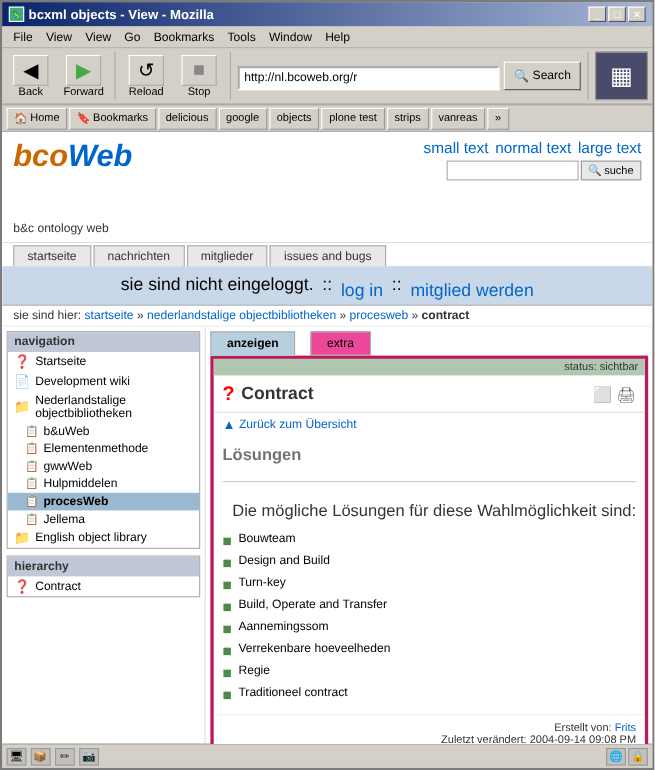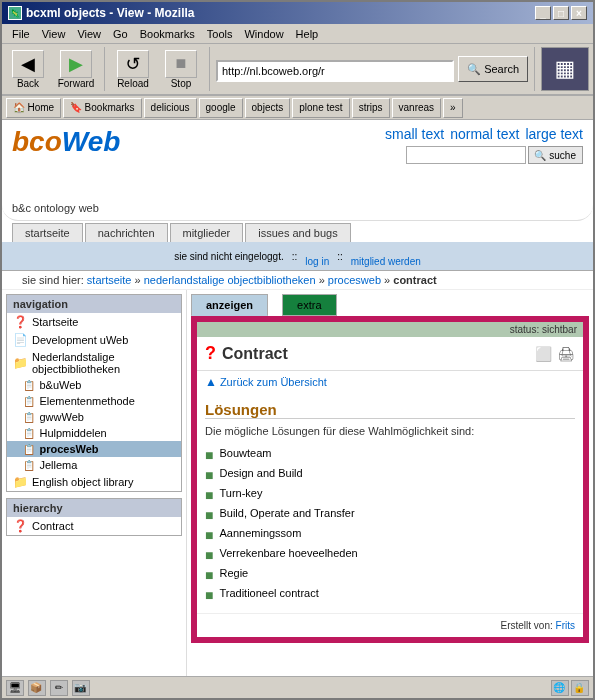--- a/index.html
+++ b/index.html
@@ -29,44 +29,44 @@
 
     
     .bookmarks-bar { background: #d4d0c8; height: 24px; display: flex; align-items: center; padding: 0 4px; gap: 2px; border-bottom: 1px solid #aaa; overflow: hidden; }
     .bk-item { height: 20px; padding: 0 6px; background: #d4d0c8; border: 1px solid #999; border-top-color: #fff; border-left-color: #fff; font-size: 10px; display: flex; align-items: center; gap: 2px; cursor: pointer; white-space: nowrap; }
     .bk-icon { font-size: 10px; }
 
     
     .content { flex: 1; background: white; display: flex; flex-direction: column; overflow: hidden; }
 
     
-    .site-header { background: white; padding: 6px 10px; border-bottom: 1px solid #ddd; border-radius: 16px; }
+    .site-header { background: white; padding: 6px 10px; border-bottom: 1px solid #ddd; }
     .site-header-top { display: flex; justify-content: space-between; align-items: flex-start; }
     .logo-area { display: flex; flex-direction: column; }
     .logo-text { font-size: 28px; font-weight: bold; }
     .logo-bco { color: #cc6600; font-style: italic; }
     .logo-web { color: #0066cc; font-style: italic; }
     .logo-sub { font-size: 11px; color: #333; margin-top: 44px; }
     .header-right { display: flex; flex-direction: column; align-items: flex-end; gap: 4px; }
     .text-size { font-size: 14px; color: #666; display: flex; gap: 6px; }
     .text-size a { color: #0066cc; text-decoration: none; cursor: pointer; }
     .search-area { display: flex; gap: 2px; align-items: center; }
     .site-search-input { width: 120px; height: 18px; border: 1px solid #aaa; font-size: 11px; padding: 0 3px; }
     .site-search-btn { height: 18px; padding: 0 6px; background: #e8e8e8; border: 1px solid #999; font-size: 10px; cursor: pointer; display: flex; align-items: center; gap: 2px; }
 
     
     .site-nav { background: white; display: flex; gap: 2px; padding: 2px 10px 0; }
     .site-tab { padding: 3px 12px; border: 1px solid #aaa; border-bottom: none; font-size: 11px; cursor: pointer; background: #e8e8e8; color: #333; }
 
     
-    .login-bar { background: #c8d8e8; padding: 3px 10px; display: flex; align-items: center; justify-content: center; gap: 8px; font-size: 10px; border-bottom: 1px solid #aaa; }
+    .login-bar { background: #c8d8e8; padding: 3px 10px; display: flex; align-items: center; justify-content: center; gap: 8px; font-size: 16px; border-bottom: 1px solid #aaa; }
     .login-link { color: #0066cc; text-decoration: none; cursor: pointer; margin-top: 11px; }
 
     
-    .breadcrumb { background: white; padding: 3px 20px; font-size: 11px; color: #333; border-bottom: 1px solid #eee; }
+    .breadcrumb { background: white; padding: 3px 10px; font-size: 11px; color: #333; border-bottom: 1px solid #eee; }
     .breadcrumb a { color: #0066cc; text-decoration: none; }
 
     
     .main-layout { display: flex; flex: 1; overflow: hidden; }
 
     
     .sidebar { width: 185px; background: white; border-right: 1px solid #ddd; padding: 4px; overflow-y: auto; flex-shrink: 0; }
     .sidebar-section { border: 1px solid #aaa; margin-bottom: 6px; }
     .sidebar-title { background: #c0c8d8; padding: 3px 6px; font-size: 11px; font-weight: bold; color: #333; }
     .sidebar-item { display: flex; align-items: center; gap: 4px; padding: 2px 6px; font-size: 11px; cursor: pointer; }
@@ -74,37 +74,37 @@
     .sidebar-item.indent1 { padding-left: 16px; }
     .si-icon { font-size: 12px; }
     .si-folder { color: #cc9900; }
     .si-page { color: #6688aa; font-size: 10px; }
 
     
     .main-content { flex: 1; overflow-y: auto; padding: 4px; }
 
     
     .content-tabs { display: flex; gap: 14px; margin-bottom: 0; }
-    .ct-tab { padding: 4px 14px; border: 1px solid #aaa; font-size: 11px; cursor: pointer; background: #15803d; }
+    .ct-tab { padding: 4px 14px; border: 1px solid #aaa; font-size: 11px; cursor: pointer; background: #ec4899; }
     .ct-tab.active { background: #b8cfe0; border-bottom-color: #b8cfe0; font-weight: bold; }
 
     
-    .article { border: 6px solid #be185d; background: white; }
+    .article { border: 3px solid #be185d; background: white; }
     .article-status { background: #b0c8b0; text-align: right; padding: 2px 6px; font-size: 10px; color: #333; }
     .article-header { display: flex; align-items: center; justify-content: space-between; padding: 6px 8px; border-bottom: 1px solid #ddd; }
     .article-title-row { display: flex; align-items: center; gap: 6px; }
     .q-icon { color: red; font-size: 18px; font-weight: bold; }
     .article-title { font-size: 16px; font-weight: bold; color: #333; }
     .article-icons { display: flex; gap: 4px; }
     .art-icon { font-size: 14px; color: #666; cursor: pointer; }
     .back-link { padding: 4px 8px; font-size: 11px; color: #0066cc; cursor: pointer; display: flex; align-items: center; gap: 3px; }
     .back-arrow { color: #0066cc; font-size: 12px; }
     .article-body { padding: 8px; }
-    .article-section-title { font-size: 15px; font-weight: bold; color: #a16207; margin-bottom: 6px; border-bottom: 1px solid #ccc; padding-bottom: 0; }
-    .article-desc { font-size: 11px; color: #333; margin-bottom: 8px; }
+    .article-section-title { font-size: 15px; font-weight: bold; color: #737373; margin-bottom: 18px; border-bottom: 1px solid #ccc; padding-bottom: 15px; }
+    .article-desc { font-size: 15px; color: #333; margin-bottom: 8px; text-align: right; }
     .solution-item { display: flex; align-items: flex-start; gap: 6px; padding: 2px 0; font-size: 11px; }
     .sol-bullet { color: #4a8a4a; font-size: 14px; font-weight: bold; }
     .article-meta { text-align: right; padding: 6px 8px; font-size: 10px; color: #333; border-top: 1px solid #eee; }
     .meta-link { color: #0066cc; text-decoration: none; cursor: pointer; }
 
     
     .status-bar { background: #d4d0c8; height: 22px; display: flex; align-items: center; padding: 0 4px; border-top: 1px solid #aaa; justify-content: space-between; }
     .status-left { display: flex; gap: 4px; align-items: center; }
     .status-icon { width: 18px; height: 16px; background: #c0c0c0; border: 1px solid #999; display: flex; align-items: center; justify-content: center; font-size: 10px; }
     .status-right { display: flex; gap: 2px; align-items: center; }
@@ -259,21 +259,21 @@
       <div class="sidebar">
         <div class="sidebar-section">
           <div class="sidebar-title">navigation</div>
 
           <div class="sidebar-item">
             <span class="si-icon" style="color:red">❓</span>
             <span>Startseite</span>
           </div>
           <div class="sidebar-item">
             <span class="si-icon si-folder">📄</span>
-            <span>Development uWeb</span>
+            <span>Development wiki</span>
           </div>
           <div class="sidebar-item">
             <span class="si-icon si-folder">📁</span>
             <span>Nederlandstalige objectbibliotheken</span>
           </div>
           <div class="sidebar-item indent1">
             <span class="si-icon si-page">📋</span>
             <span>b&amp;uWeb</span>
           </div>
           <div class="sidebar-item indent1">
@@ -371,20 +371,21 @@
               <div class="solution-item">
                 <span class="sol-bullet">■</span>
                 <span>Traditioneel contract</span>
               </div>
             </div>
           </div>
           <div class="article-meta">
             <span>Erstellt von:</span>
             <a class="meta-link">Frits</a>
             <br>
+            <span>Zuletzt verändert: 2004-09-14 09:08 PM</span>
           </div>
         </div>
       </div>
     </div>
   </div>
 
   <div class="status-bar">
     <div class="status-left">
       <div class="status-icon">🖥</div>
       <div class="status-icon">📦</div>

